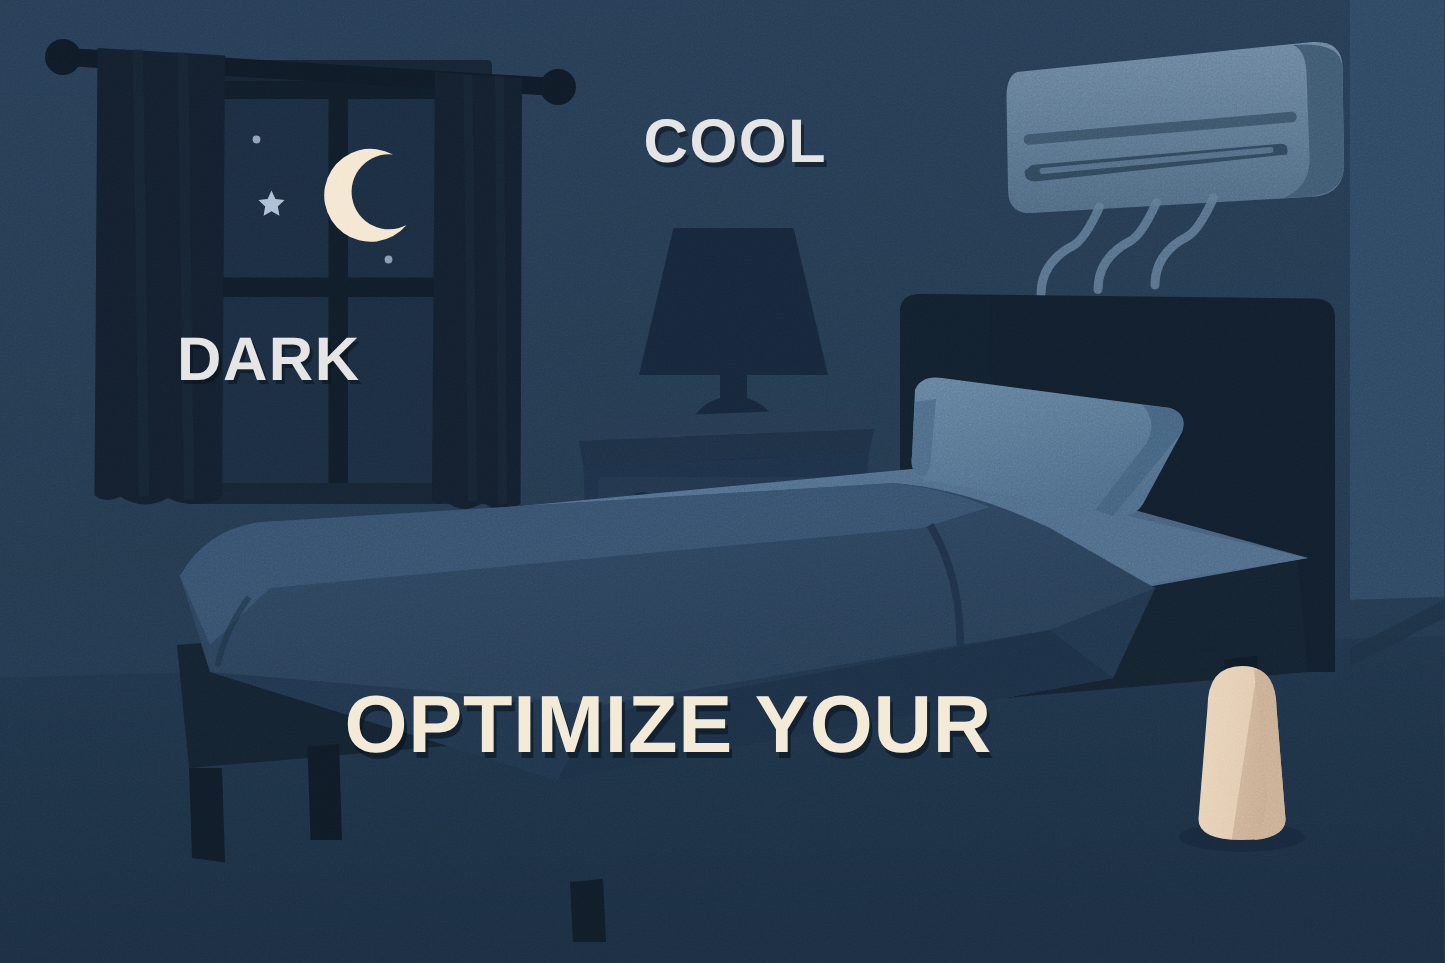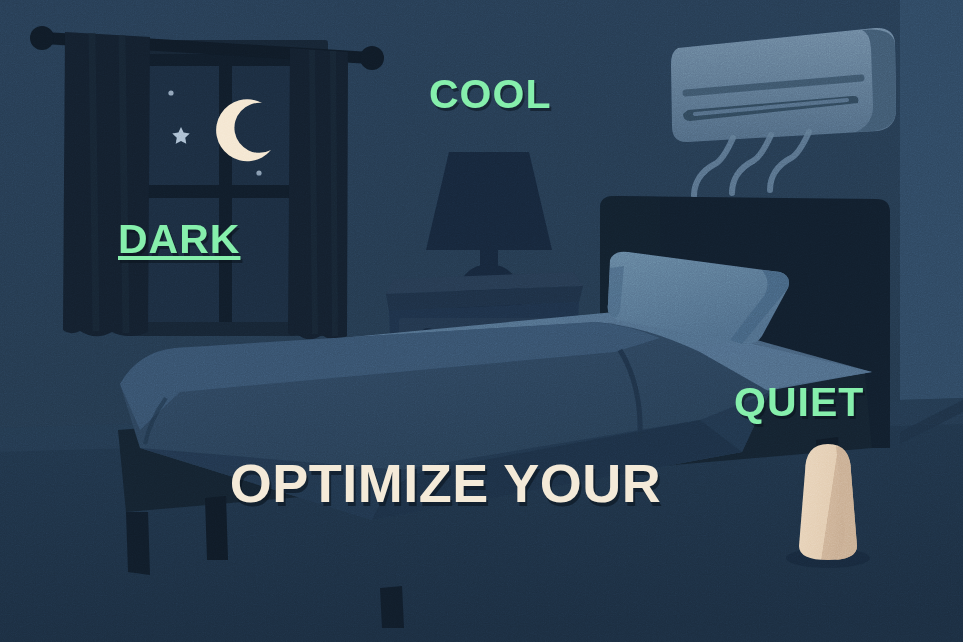--- a/index.html
+++ b/index.html
@@ -19,29 +19,29 @@
   }
   #scene svg.art {
     position: absolute;
     inset: 0;
     width: 963px;
     height: 642px;
     display: block;
   }
   .label {
     position: absolute;
-    color: #86efac;
+    color: #e5e5e5;
     font-family: "Liberation Sans", sans-serif;
     font-weight: bold;
     letter-spacing: 0.5px;
     text-shadow: 2px 3px 0 rgba(10,18,28,0.55);
     white-space: nowrap;
     line-height: 1;
   }
-  #label-dark  { left: 118px; top: 219px; font-size: 41px; letter-spacing: 1px; text-decoration: underline; }
+  #label-dark  { left: 118px; top: 219px; font-size: 41px; letter-spacing: 1px; }
   #label-cool  { left: 429px; top: 74px;  font-size: 41px; letter-spacing: 1px; }
   #label-quiet { left: 734px; top: 382px; font-size: 41px; letter-spacing: 1px; }
 
   #headline {
     position: absolute;
     left: 0;
     top: 452px;
     width: 891px;
     text-align: center;
     color: #f4ead8;
@@ -222,19 +222,18 @@
       <path d="M836 446 Q851 452 851 472 L857 546 Q857 558 836 560 Q846 546 844 524 Z" fill="#c9ad91" opacity="0.9"></path>
     </g>
 
     <rect class="grain" x="0" y="0" width="963" height="642" filter="url(#grainFilter)" opacity="0.14"></rect>
   </svg>
 
   <div class="label" id="label-dark">DARK</div>
 
   <div class="label" id="label-cool">COOL</div>
 
-  <div class="label" id="label-quiet">QUIET</div>
 
   <div id="headline">
     <span class="hl-line">OPTIMIZE YOUR</span>
   </div>
 
 </div>
 
 </body></html>

